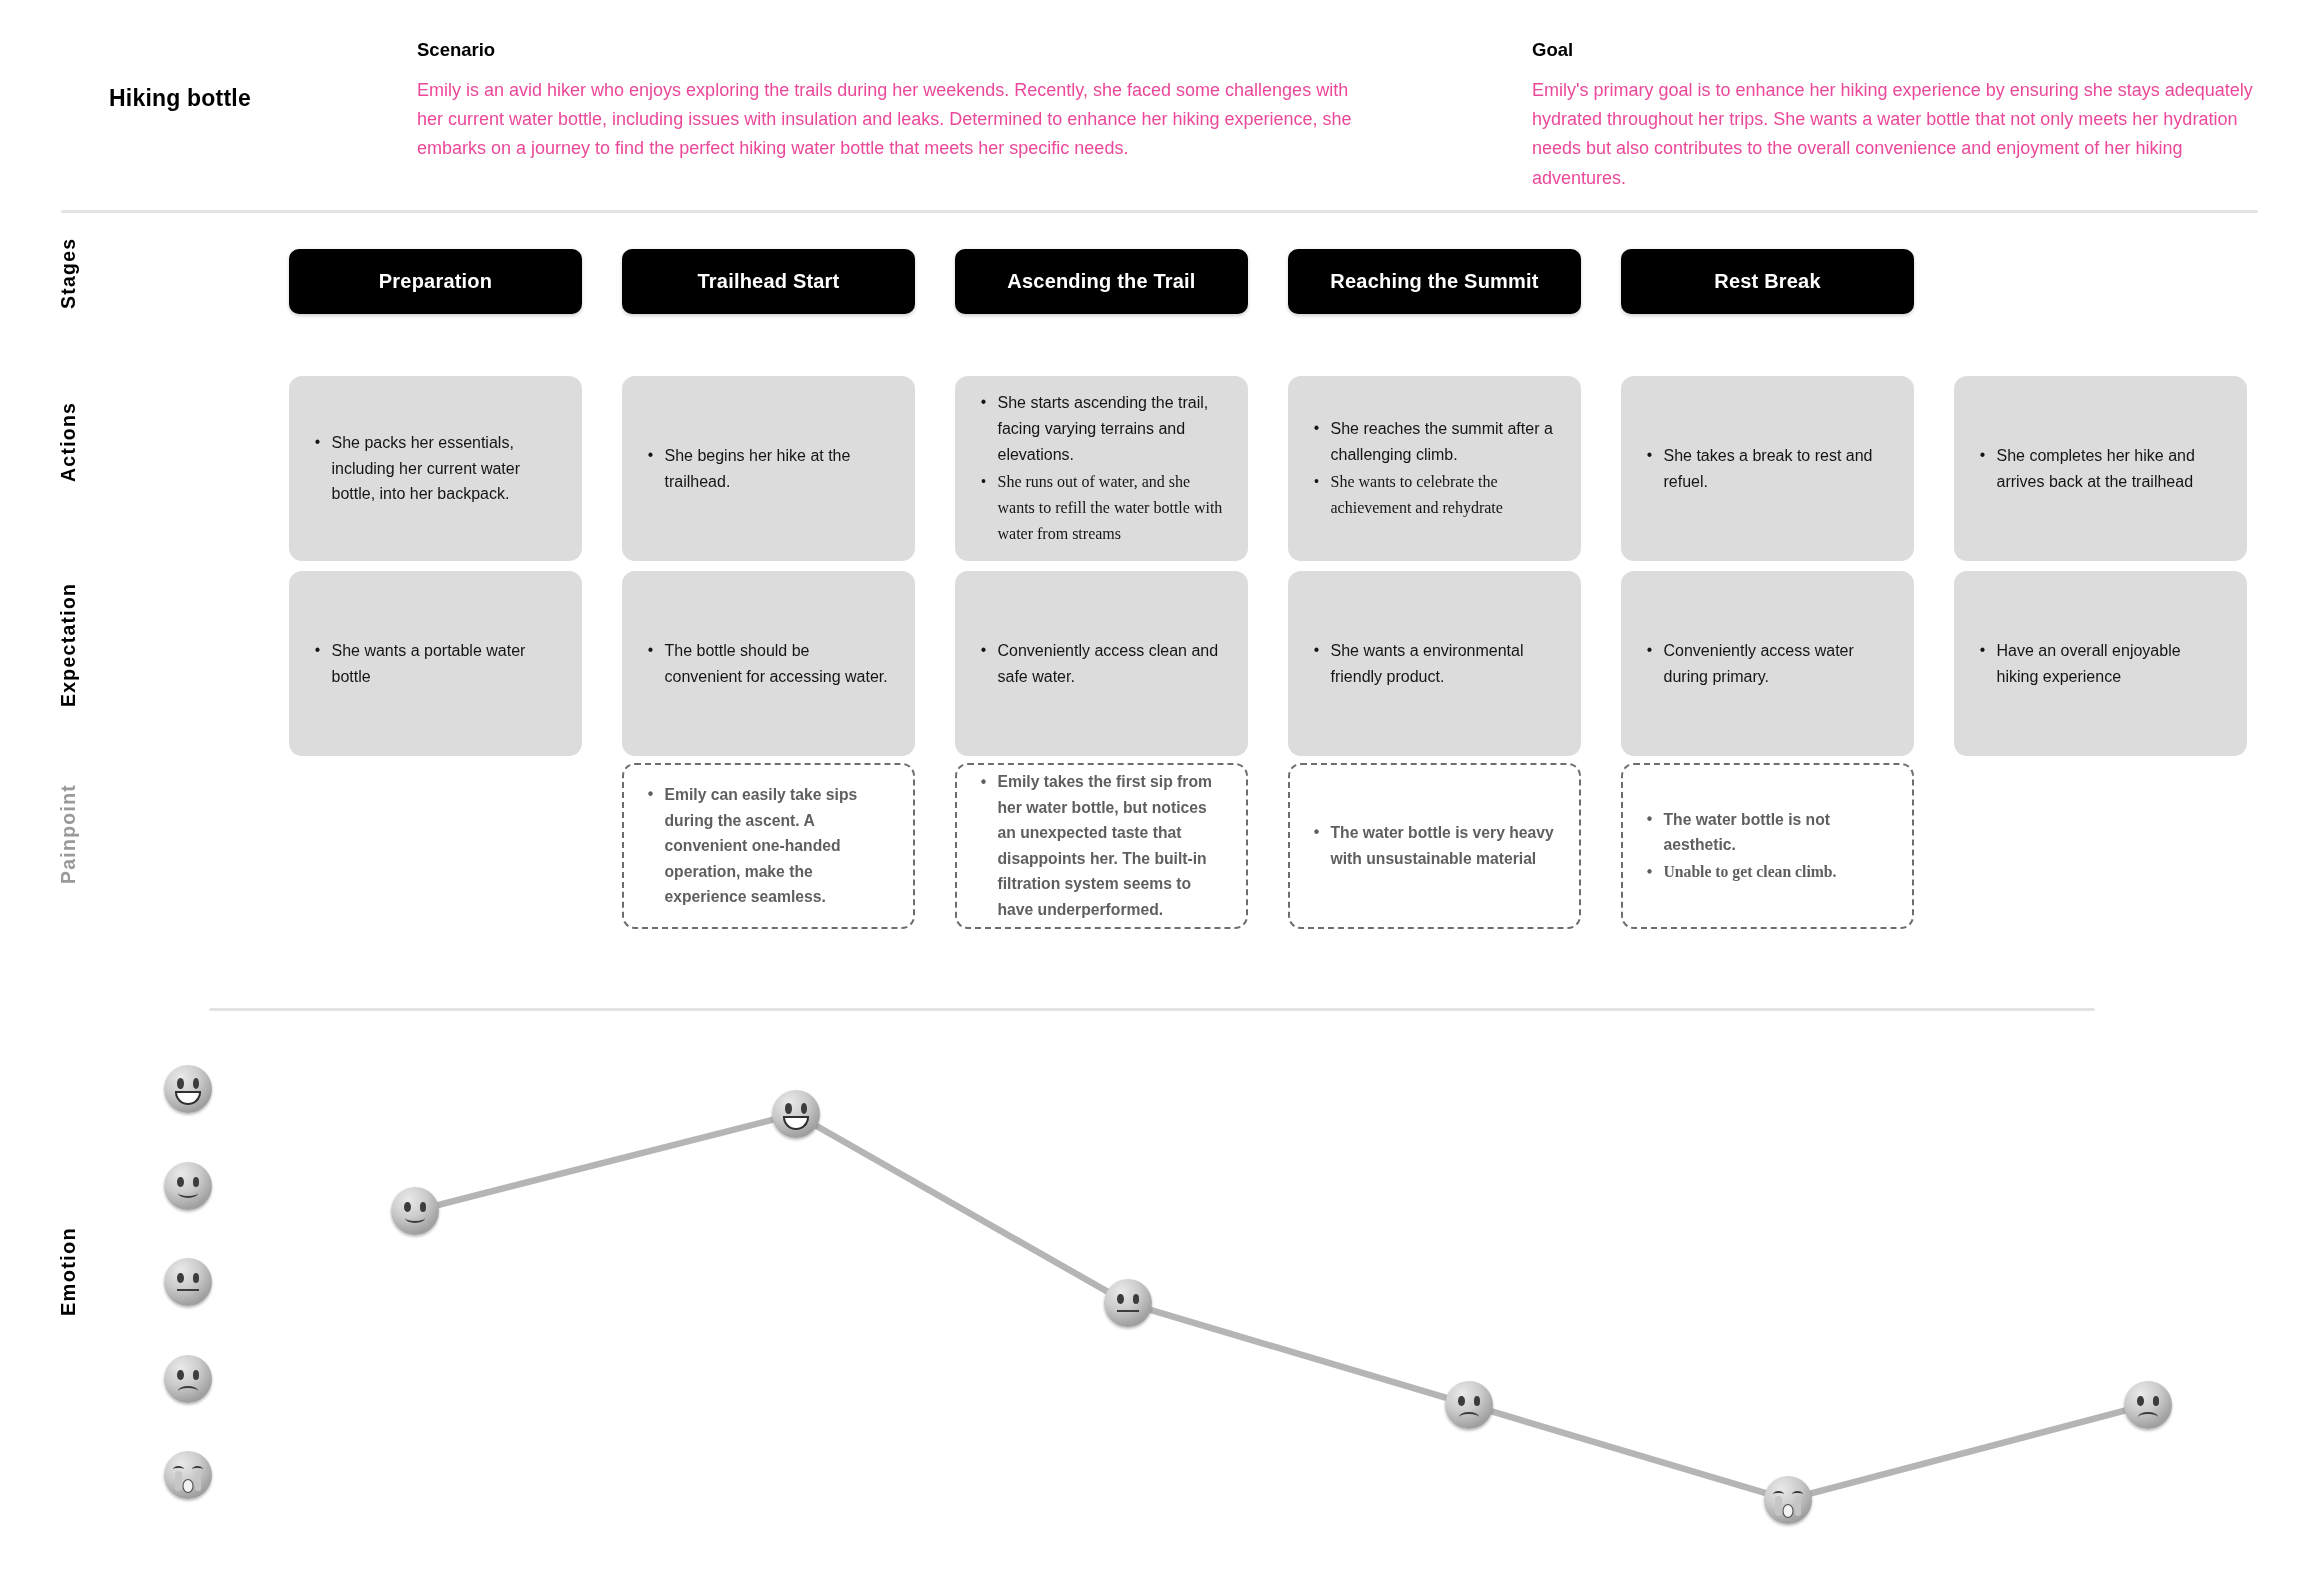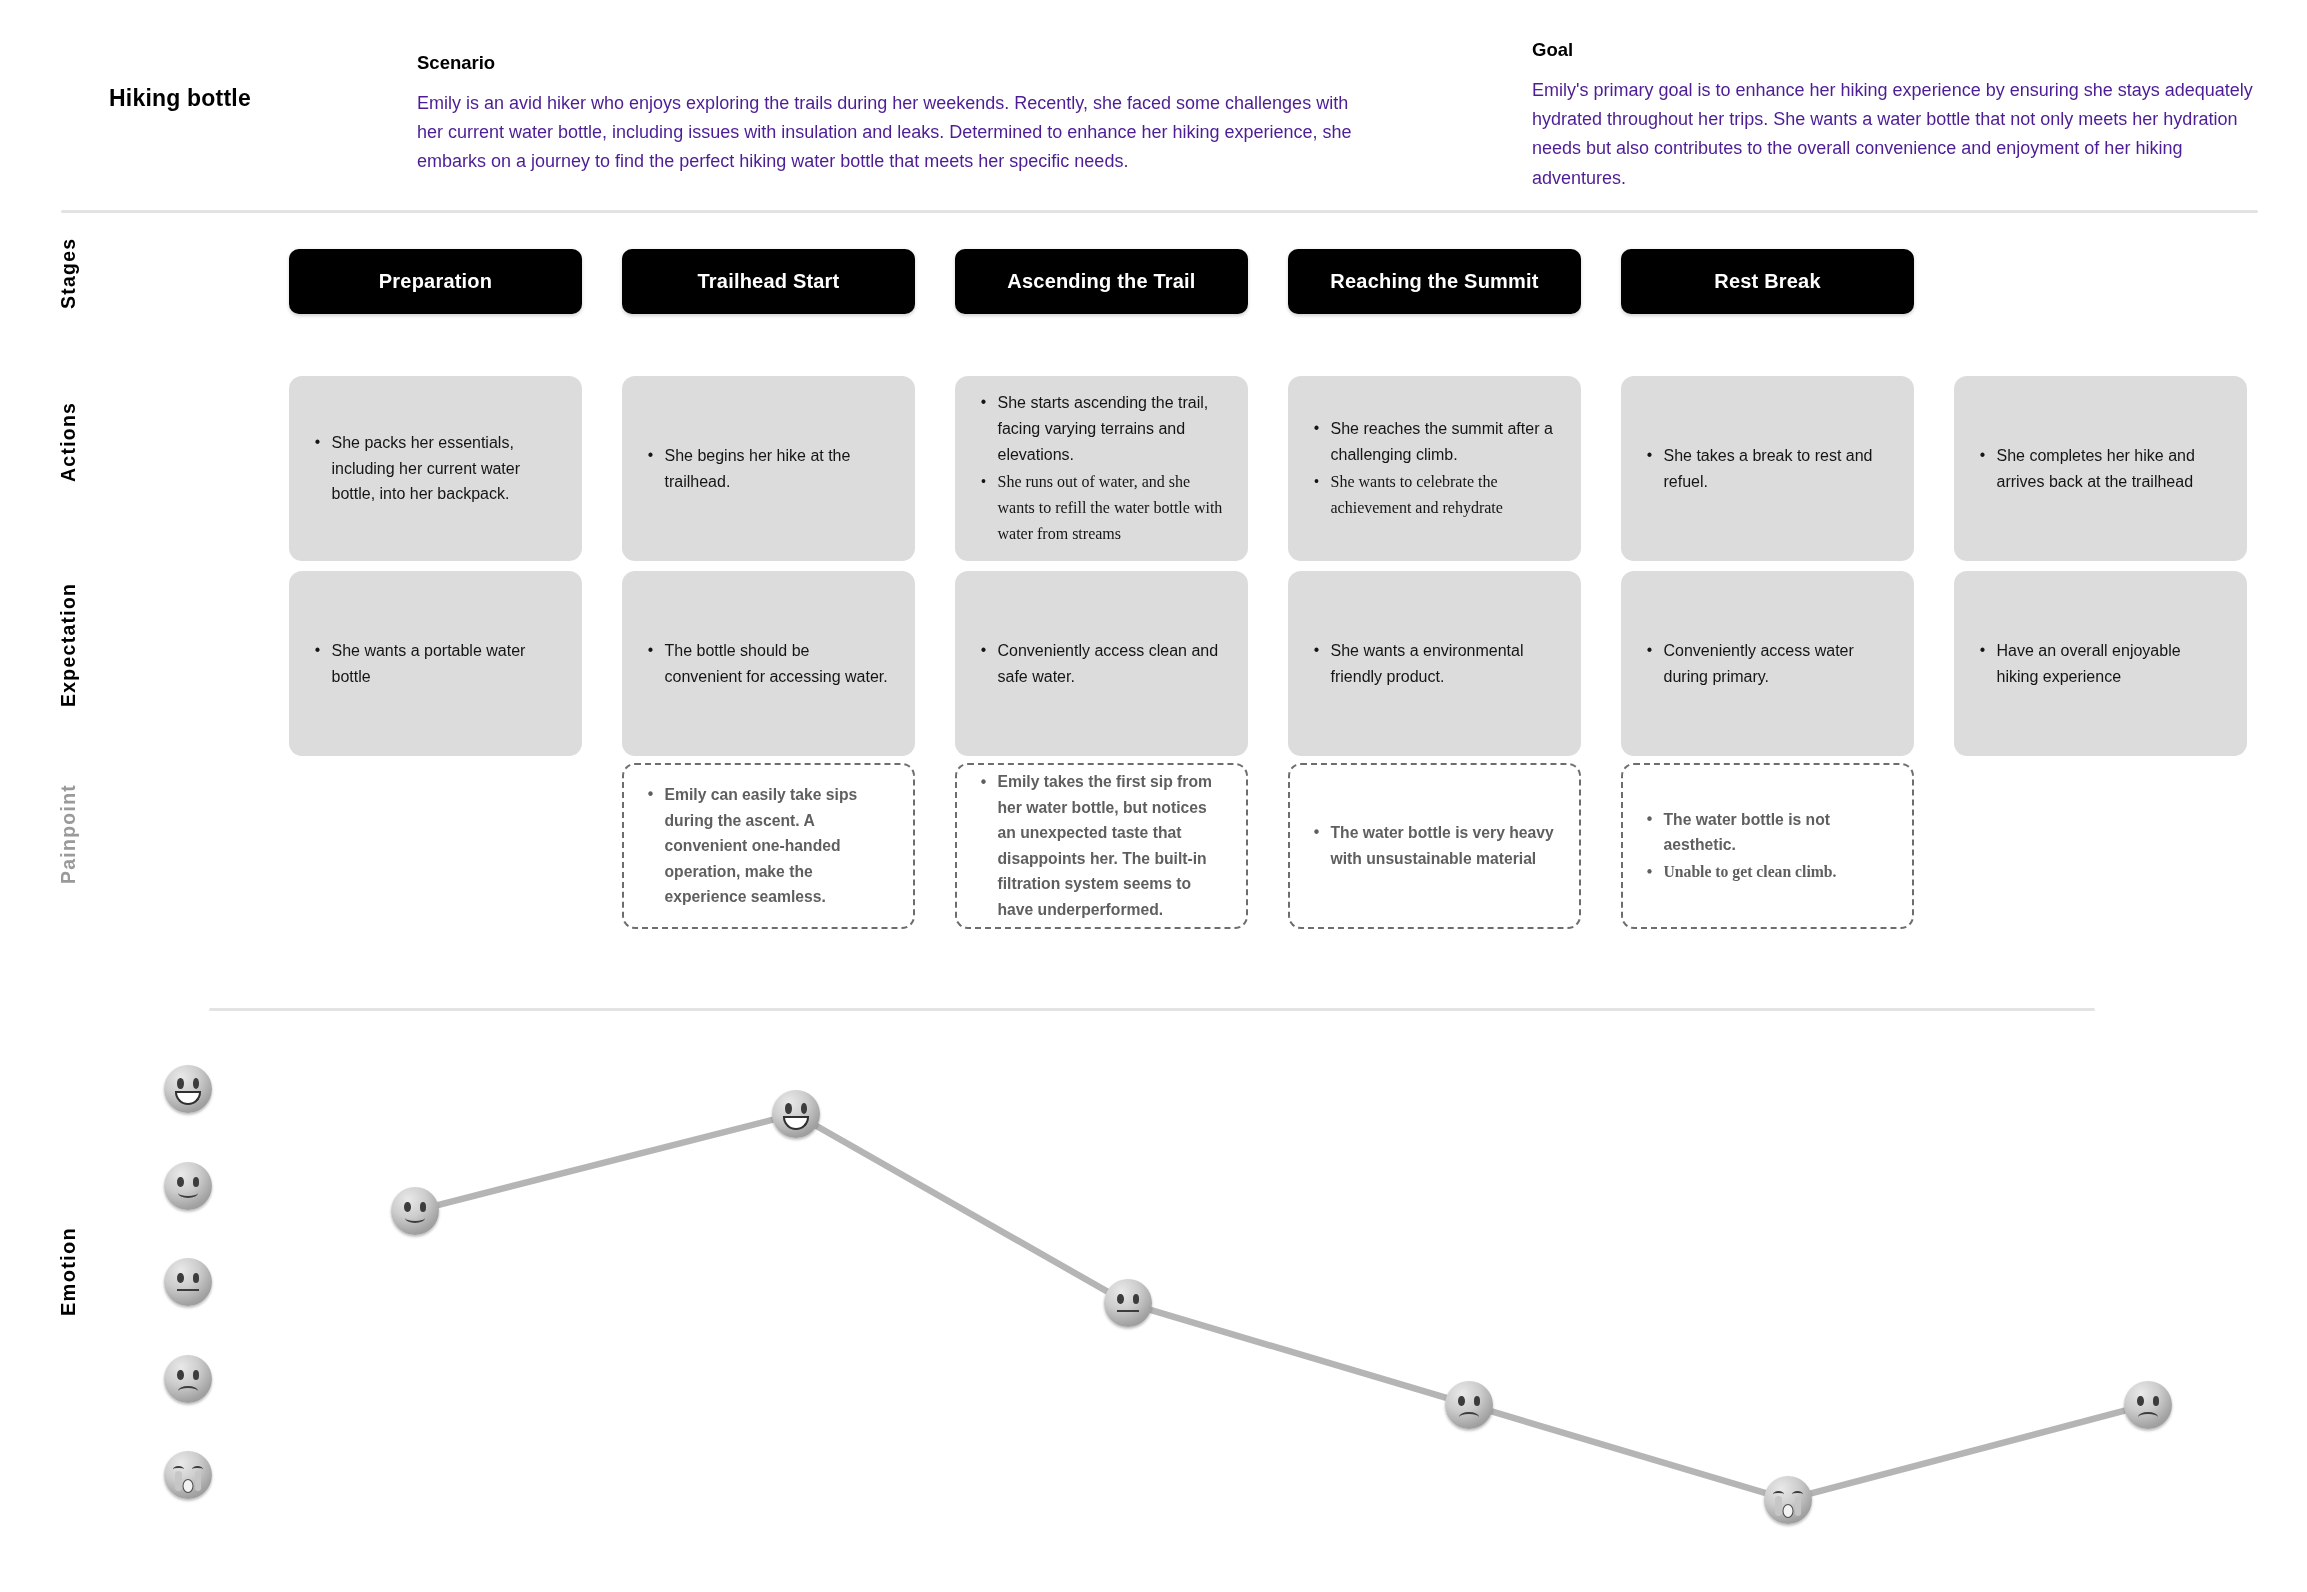--- a/index.html
+++ b/index.html
@@ -13,27 +13,27 @@
   }
   .page { position: relative; width: 2307px; height: 1593px; }
 
   
   .header { position: absolute; left: 0; top: 0; width: 2307px; height: 210px; }
   .project-title {
     position: absolute; left: 109px; top: 85px;
     font-size: 23px; font-weight: 700; letter-spacing: 0.2px; color: #000;
   }
   .hdr-block { position: absolute; }
-  .hdr-block.scenario { left: 417px; top: 52px; width: 960px; }
+  .hdr-block.scenario { left: 417px; top: 39px; width: 960px; }
   .hdr-block.goal     { left: 1532px; top: 39px; width: 748px; }
   .hdr-label {
     font-size: 18.5px; font-weight: 700; color: #000; margin-bottom: 14.8px;
   }
   .hdr-body {
-    font-size: 18px; line-height: 1.63; color: #4c1d95; font-weight: 400;
+    font-size: 18px; line-height: 1.63; color: #ec4899; font-weight: 400;
   }
   .divider-top {
     position: absolute; left: 61px; top: 210px; width: 2197px; height: 2.8px;
     background: #e3e3e3; border-radius: 1.8px;
   }
 
   
   .grid { position: absolute; left: 0; top: 227px; width: 2307px; }
   .row { position: relative; width: 2307px; }
   .row-label {

